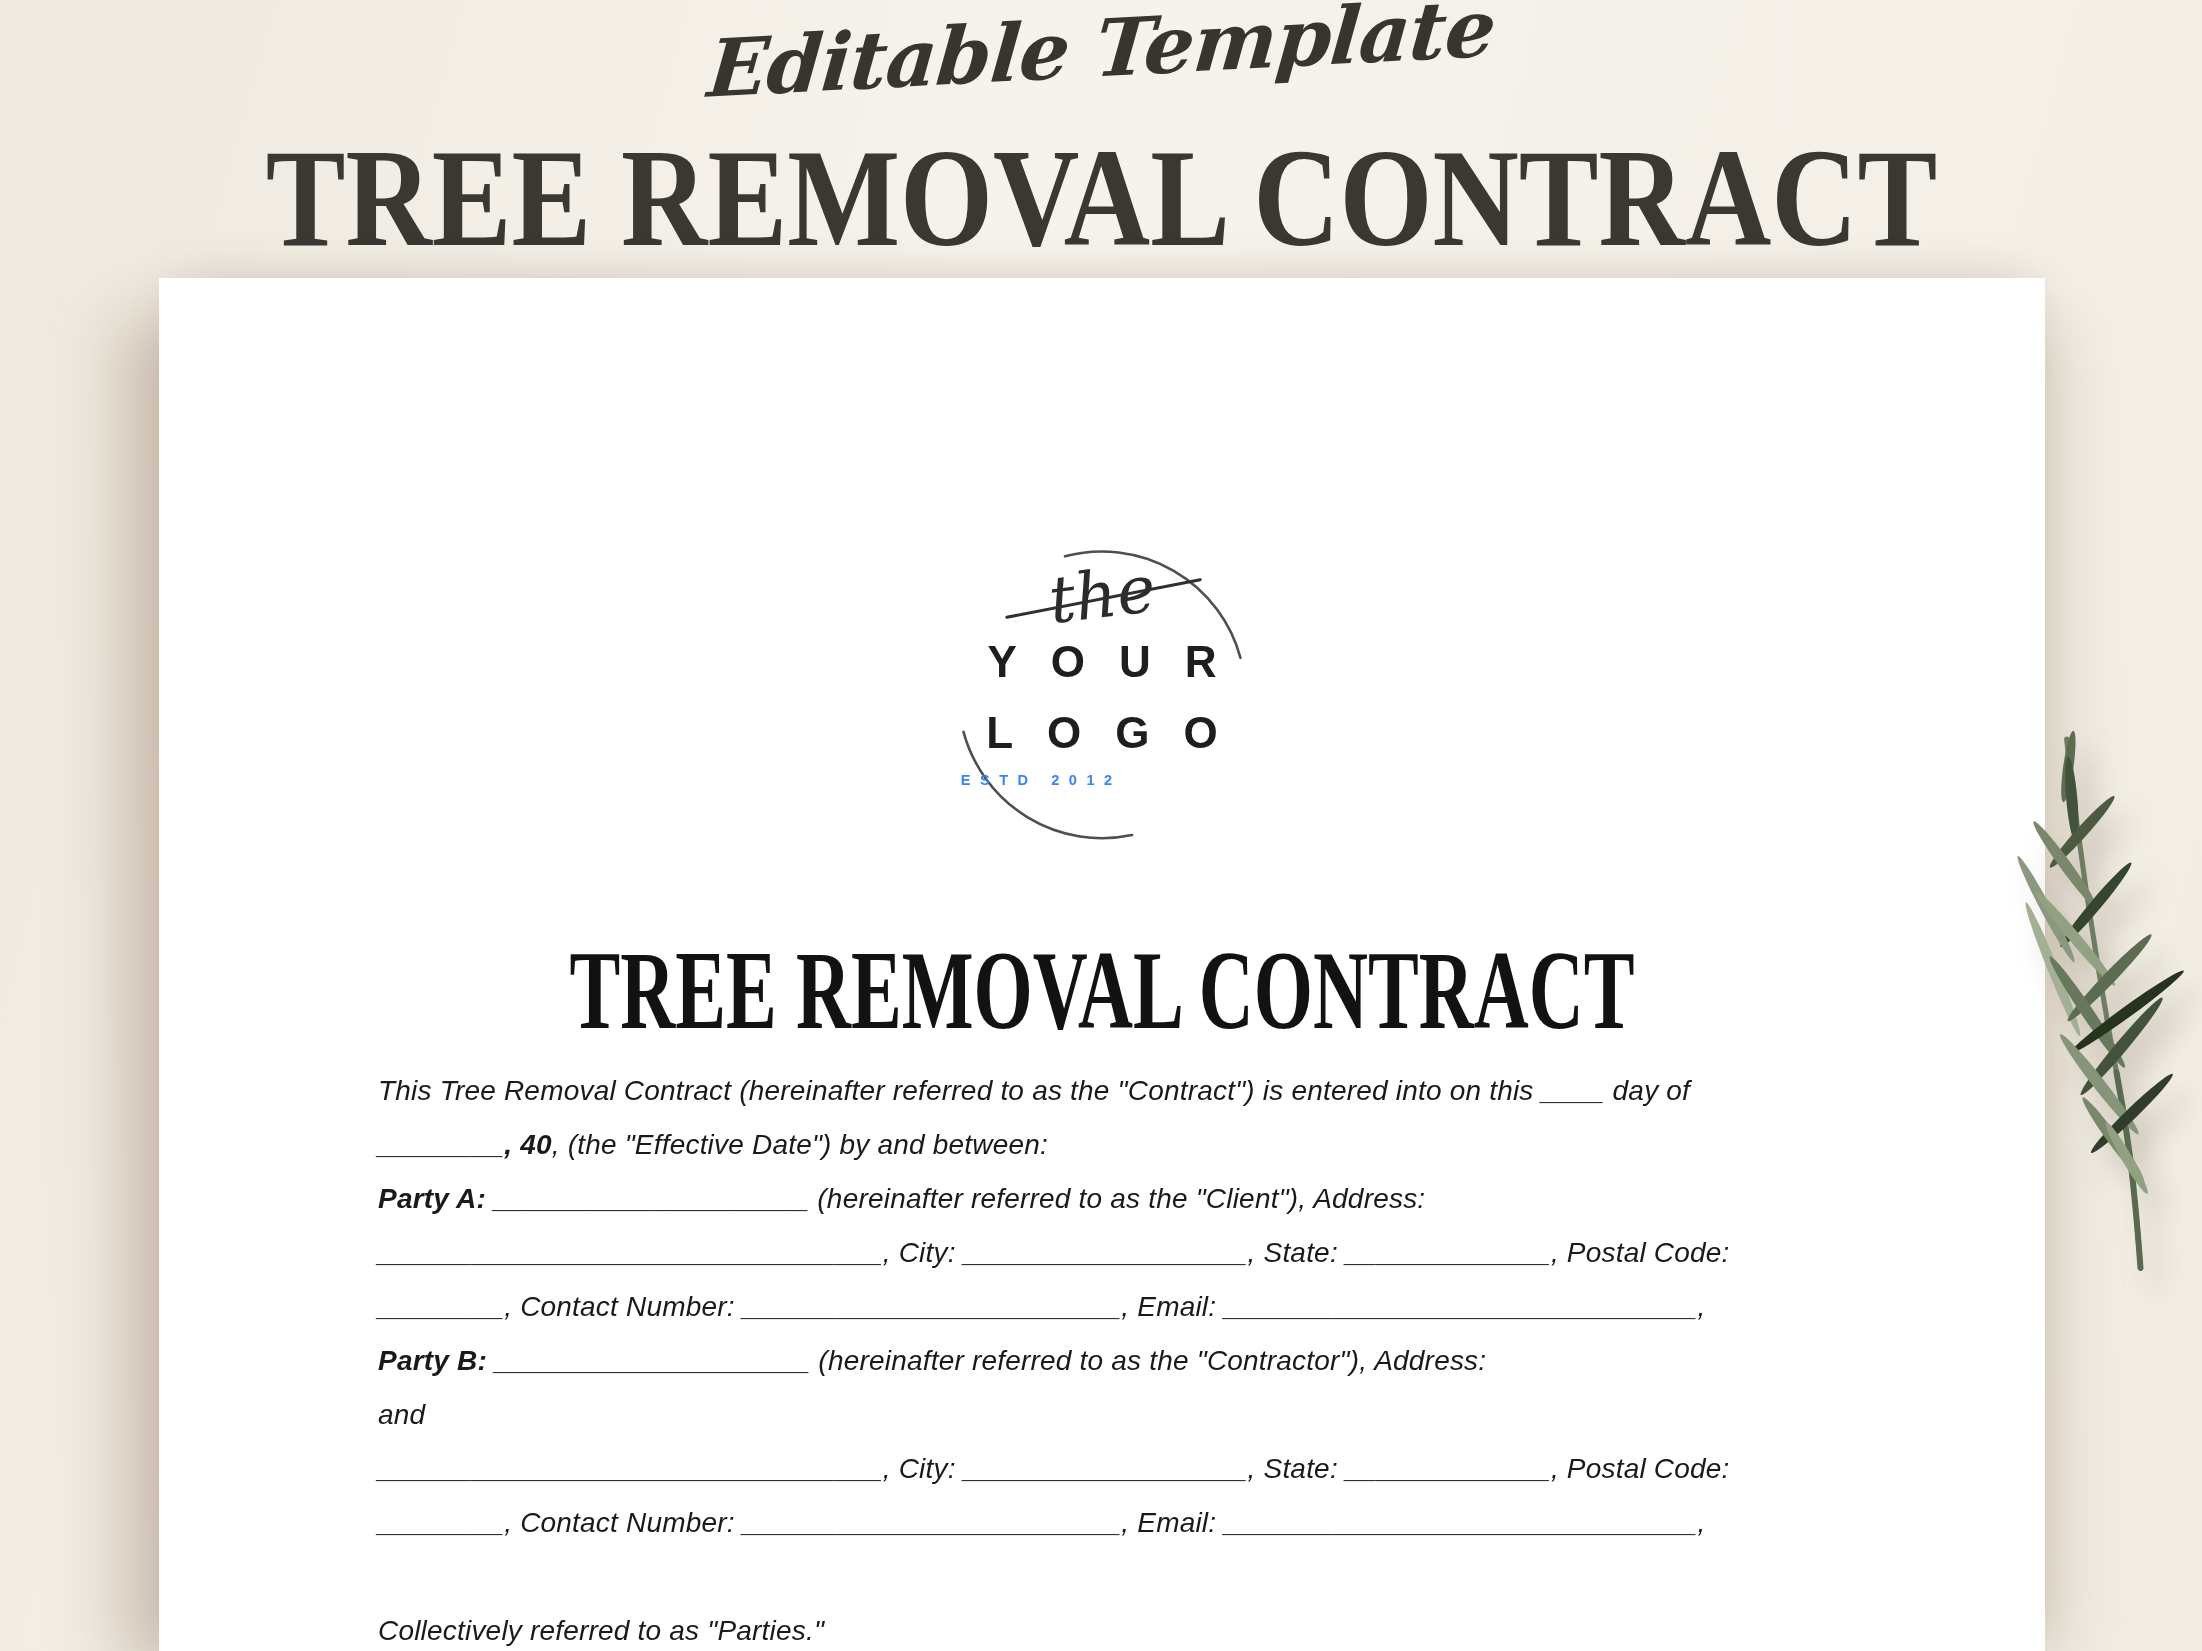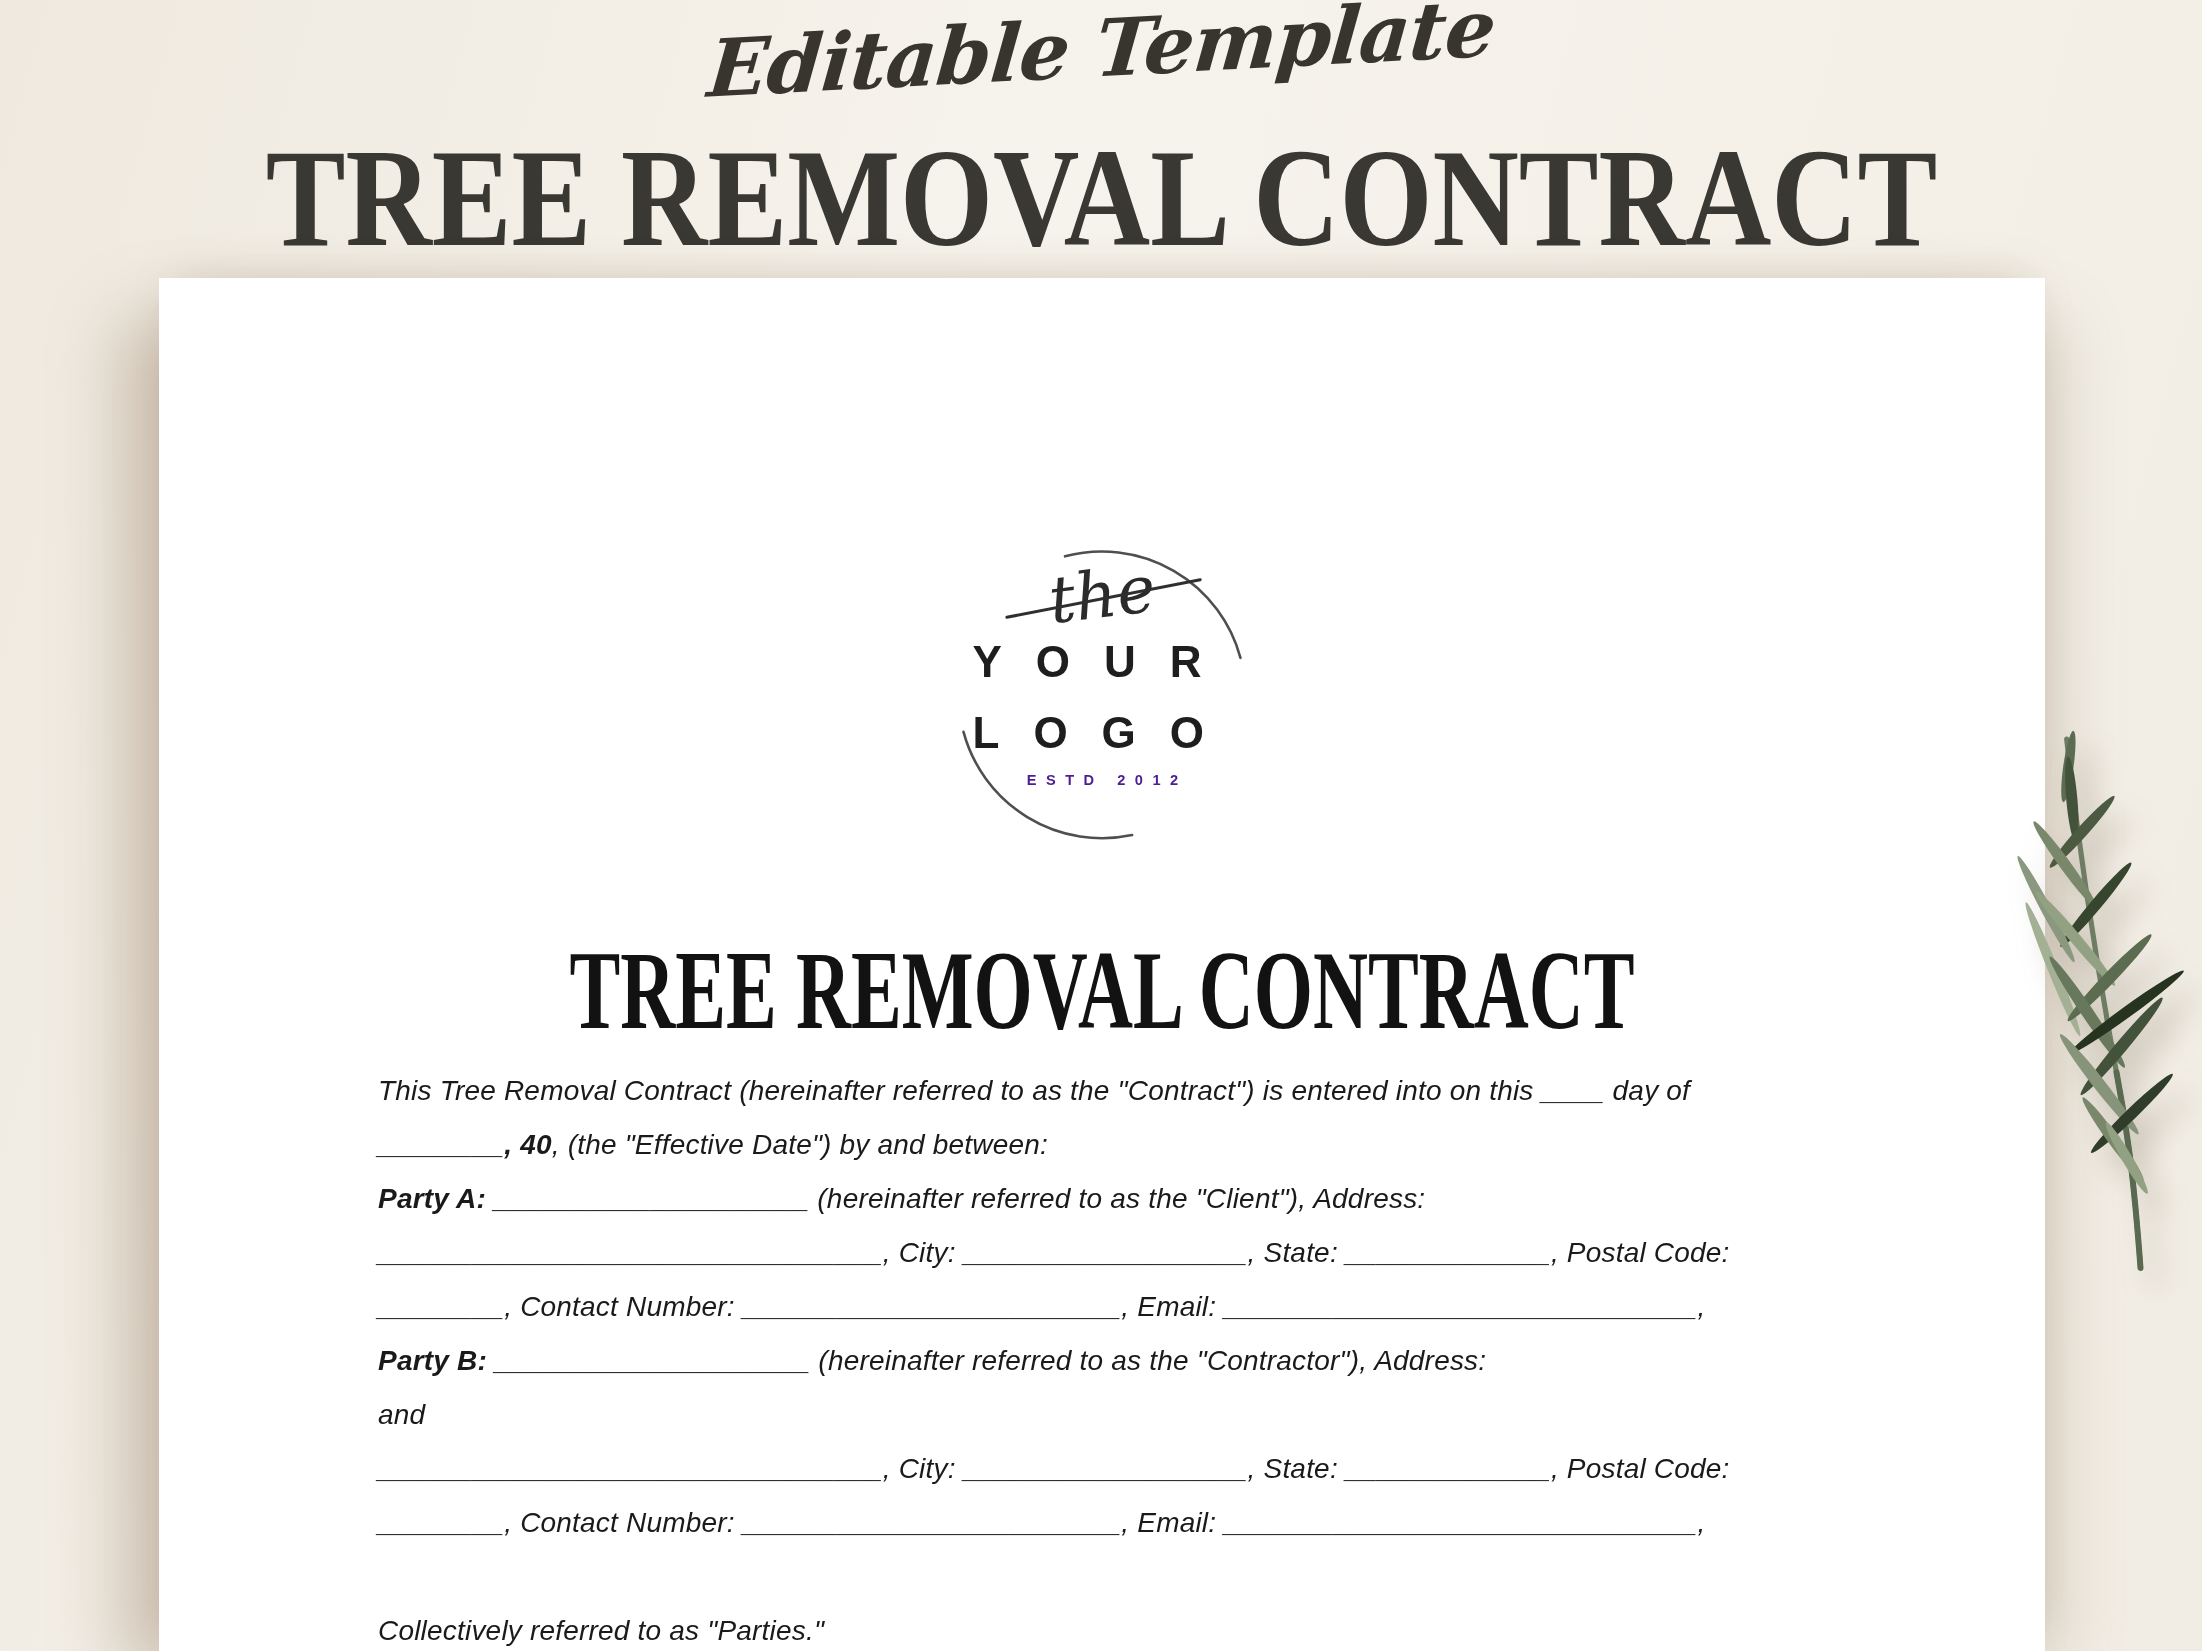--- a/index.html
+++ b/index.html
@@ -33,28 +33,28 @@
   .logo-the{
     position:absolute;top:22.4px;left:0;width:100%;text-align:center;
     font-family:"DejaVu Serif",serif;font-style:italic;font-size:65px;line-height:1;
     color:#2b2b2b;transform:rotate(-7deg);
   }
   .logo-stroke{
     position:absolute;top:57px;left:48px;width:200px;height:2.6px;background:#2f2f2f;
     border-radius:1.7px;transform:rotate(-11deg);
   }
   .logo-word{
-    position:absolute;left:0;width:100%;font-weight:700;font-size:44px;
+    position:absolute;left:0;width:100%;text-align:center;font-weight:700;font-size:44px;
     line-height:1;letter-spacing:34px;color:#1e1e1e;transform:translateX(17px);white-space:nowrap;
   }
   .logo-word.w1{top:100px}
   .logo-word.w2{top:171px}
   .logo-estd{
-    position:absolute;top:232px;left:0;width:100%;text-align:center;font-weight:700;
-    font-size:14.6px;letter-spacing:9.5px;color:#4c1d95;transform:translateX(5.2px);white-space:nowrap;
+    position:absolute;top:232px;left:0;width:100%;font-weight:700;
+    font-size:14.6px;letter-spacing:9.5px;color:#3b82f6;transform:translateX(5.2px);white-space:nowrap;
   }
   
   .doc-title{
     position:absolute;top:656px;left:0;width:100%;margin:0;text-align:center;
     font-family:"Liberation Serif",serif;font-weight:700;font-size:112px;line-height:1;
     color:#121212;transform:scaleX(.68);white-space:nowrap;
   }
   .doc-body{
     position:absolute;left:219px;top:786px;width:1471px;
     font-size:28px;line-height:54px;color:#1a1a1a;letter-spacing:0.2px;

